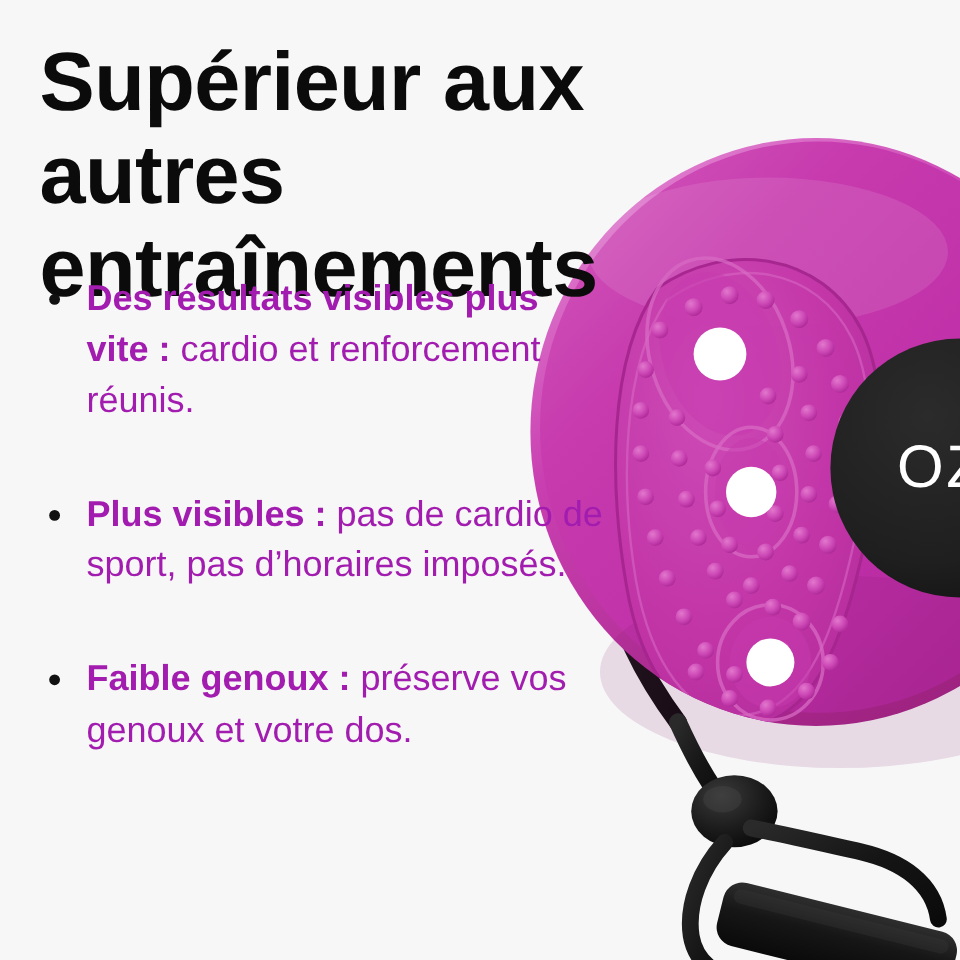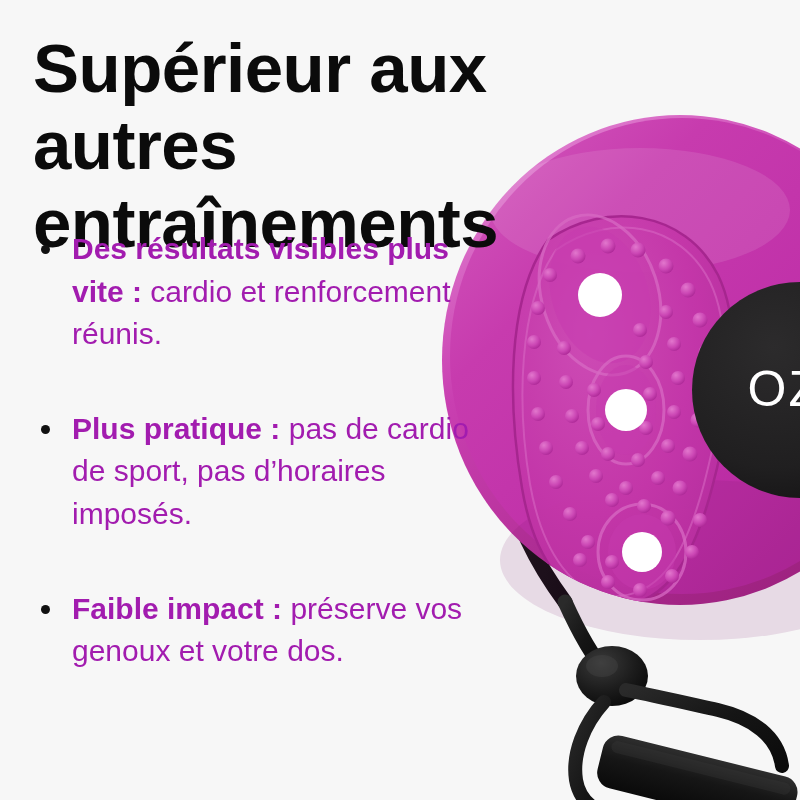--- a/index.html
+++ b/index.html
@@ -281,23 +281,23 @@
 
     <ul class="bullets">
 
       <li class="bullet">
         <span class="bullet-dot"></span>
         <span class="bullet-lead">Des résultats visibles plus vite :</span><span class="bullet-rest"> cardio et renforcement réunis.</span>
       </li>
 
       <li class="bullet">
         <span class="bullet-dot"></span>
-        <span class="bullet-lead">Plus pratique :</span><span class="bullet-rest"> pas de cardio de sport, pas d’horaires imposés.</span>
+        <span class="bullet-lead">Plus visibles :</span><span class="bullet-rest"> pas de cardio de sport, pas d’horaires imposés.</span>
       </li>
 
       <li class="bullet">
         <span class="bullet-dot"></span>
-        <span class="bullet-lead">Faible impact :</span><span class="bullet-rest"> préserve vos genoux et votre dos.</span>
+        <span class="bullet-lead">Faible genoux :</span><span class="bullet-rest"> préserve vos genoux et votre dos.</span>
       </li>
 
     </ul>
   </div>
 </div>
 
 </body></html>

